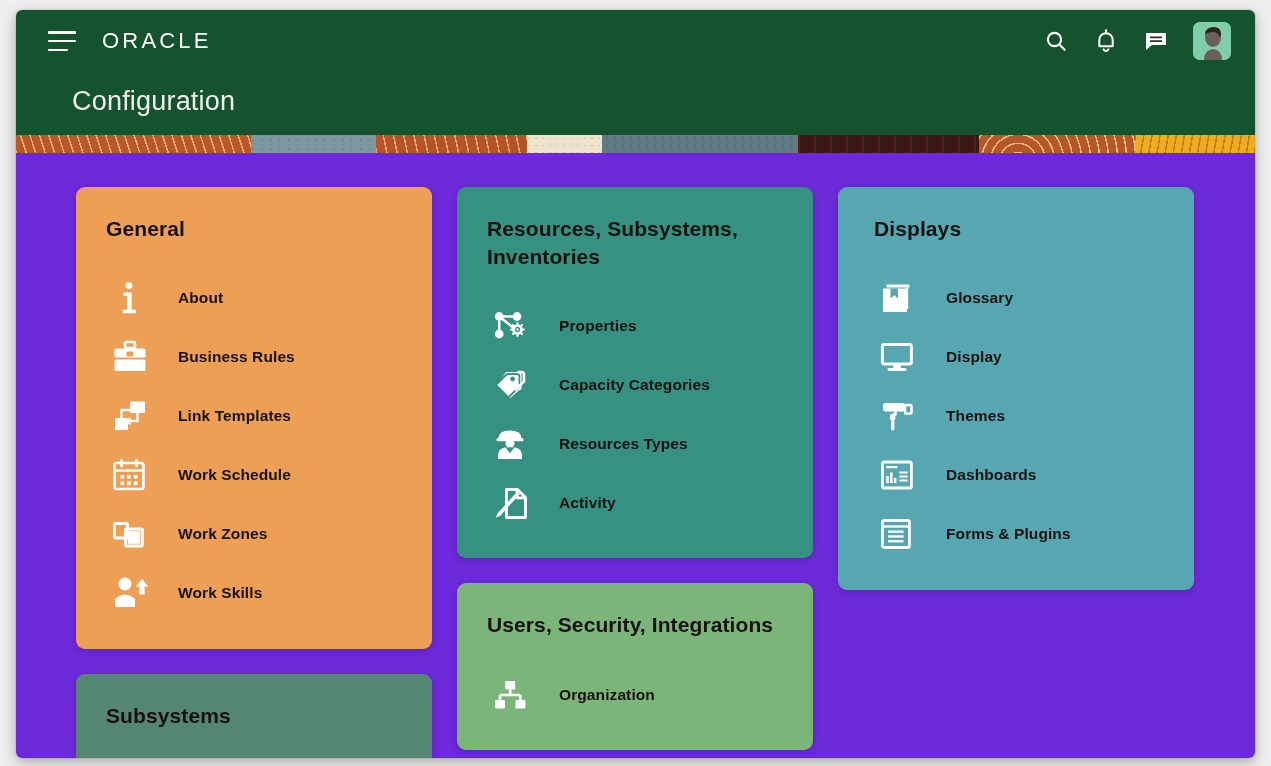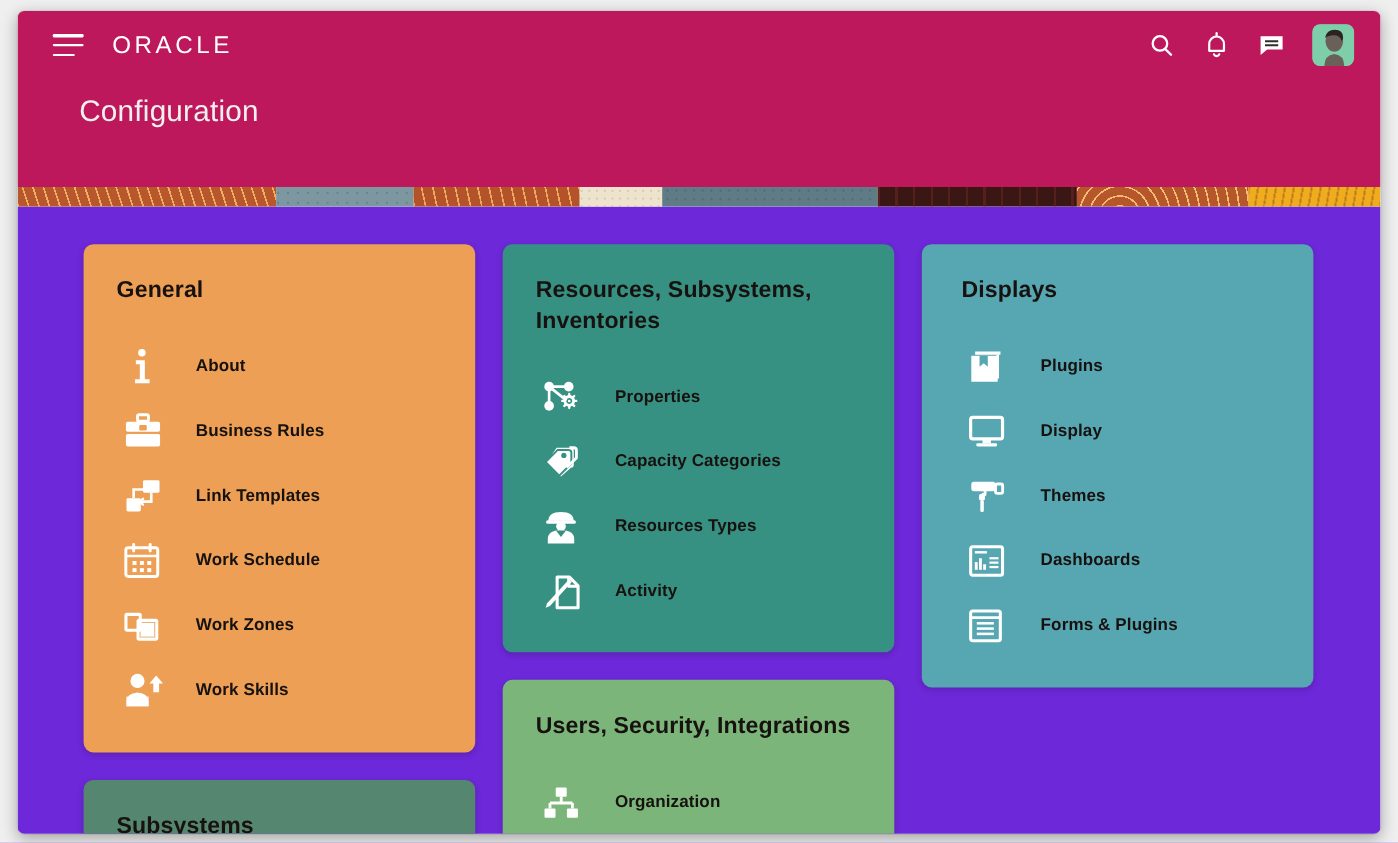--- a/index.html
+++ b/index.html
@@ -22,22 +22,22 @@
     height: 748px;
     background: #fbfaf9;
     border-radius: 6px;
     box-shadow: 0 4px 14px rgba(0,0,0,0.30), 0 0 0 1px rgba(0,0,0,0.06);
     overflow: hidden;
   }
 
   
   .header {
     position: relative;
-    height: 160px;
-    background: #be185d;
+    height: 125px;
+    background: #14532d;
     width: 100%;
   }
   .header-top {
     display: flex;
     align-items: center;
     height: 62px;
     padding: 0 24px 0 32px;
   }
   .hamburger {
     width: 28px;
@@ -448,21 +448,21 @@
             <div class="card-items">
               <div class="card-item">
                 <span class="item-icon">
                   <svg width="32" height="32" viewBox="0 0 32 32">
                     <path d="M3 6.5 h24 v23.5 h-24 z" fill="#ffffff"></path>
                     <path d="M6.5 2.5 h23 v3 h-23 z" fill="#ffffff"></path>
                     <path d="M27 5.5 v21.5" stroke="#ffffff" stroke-width="2.4"></path>
                     <path d="M10.5 6.5 h7.5 v10 l-3.7 -3.2 -3.8 3.2 z" fill="#57a7b3"></path>
                   </svg>
                 </span>
-                <span class="item-label">Plugins</span>
+                <span class="item-label">Glossary</span>
               </div>
               <div class="card-item">
                 <span class="item-icon">
                   <svg width="34" height="32" viewBox="0 0 34 32">
                     <rect x="2.4" y="3.5" width="29" height="19.5" rx="2" fill="none" stroke="#ffffff" stroke-width="2.9"></rect>
                     <rect x="13.2" y="23.5" width="7.6" height="3.6" fill="#ffffff"></rect>
                     <rect x="7.5" y="27" width="19" height="2.9" rx="1.3" fill="#ffffff"></rect>
                   </svg>
                 </span>
                 <span class="item-label">Display</span>

